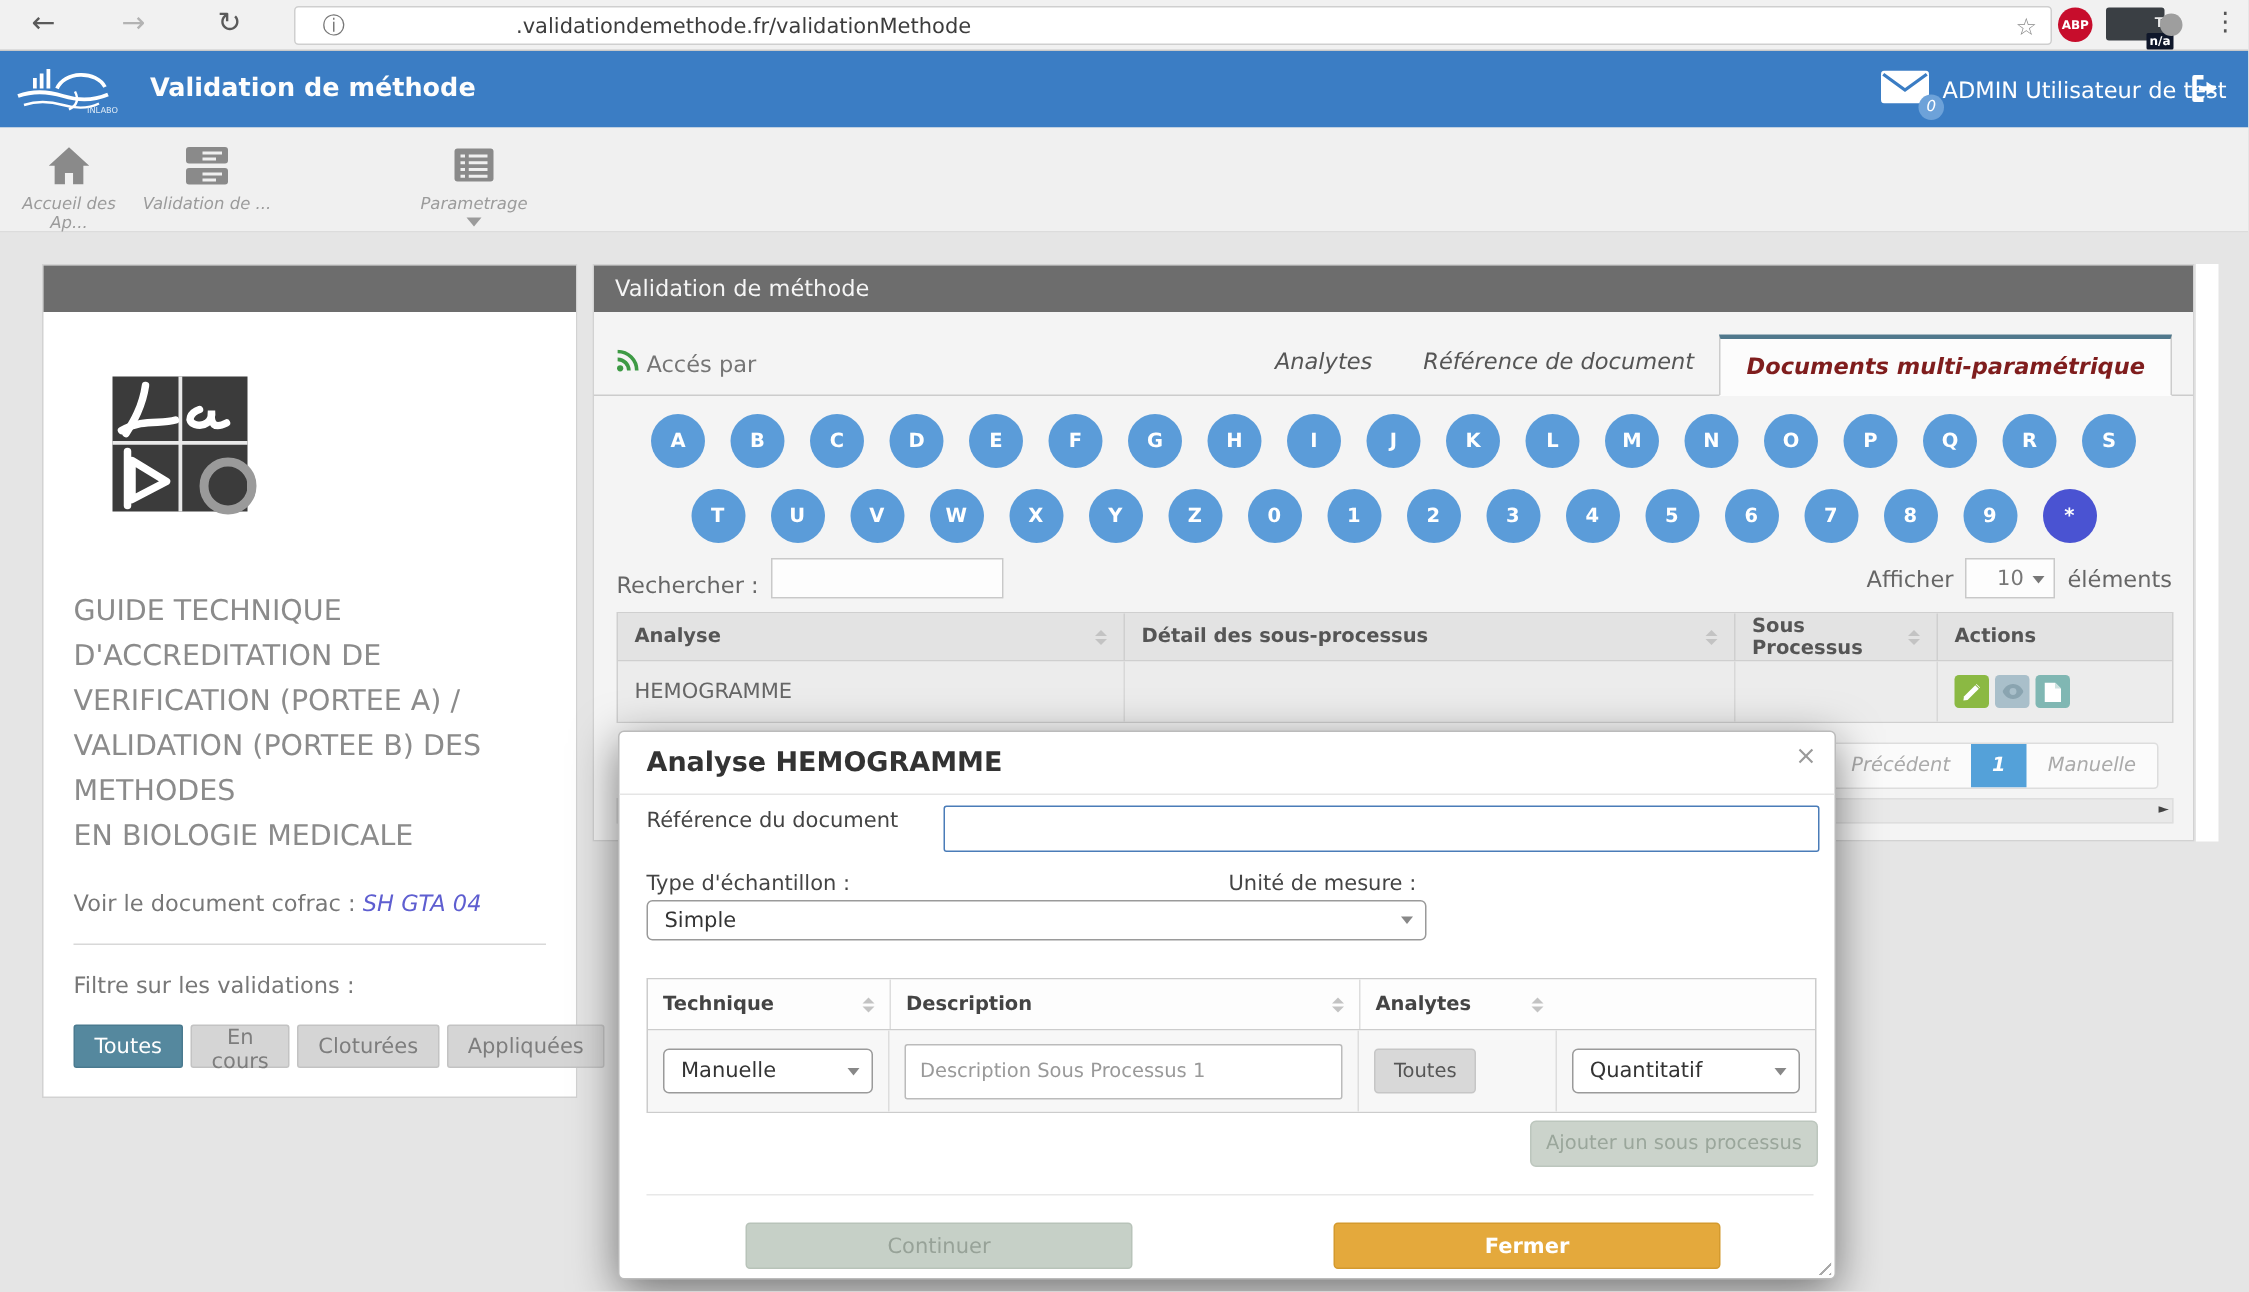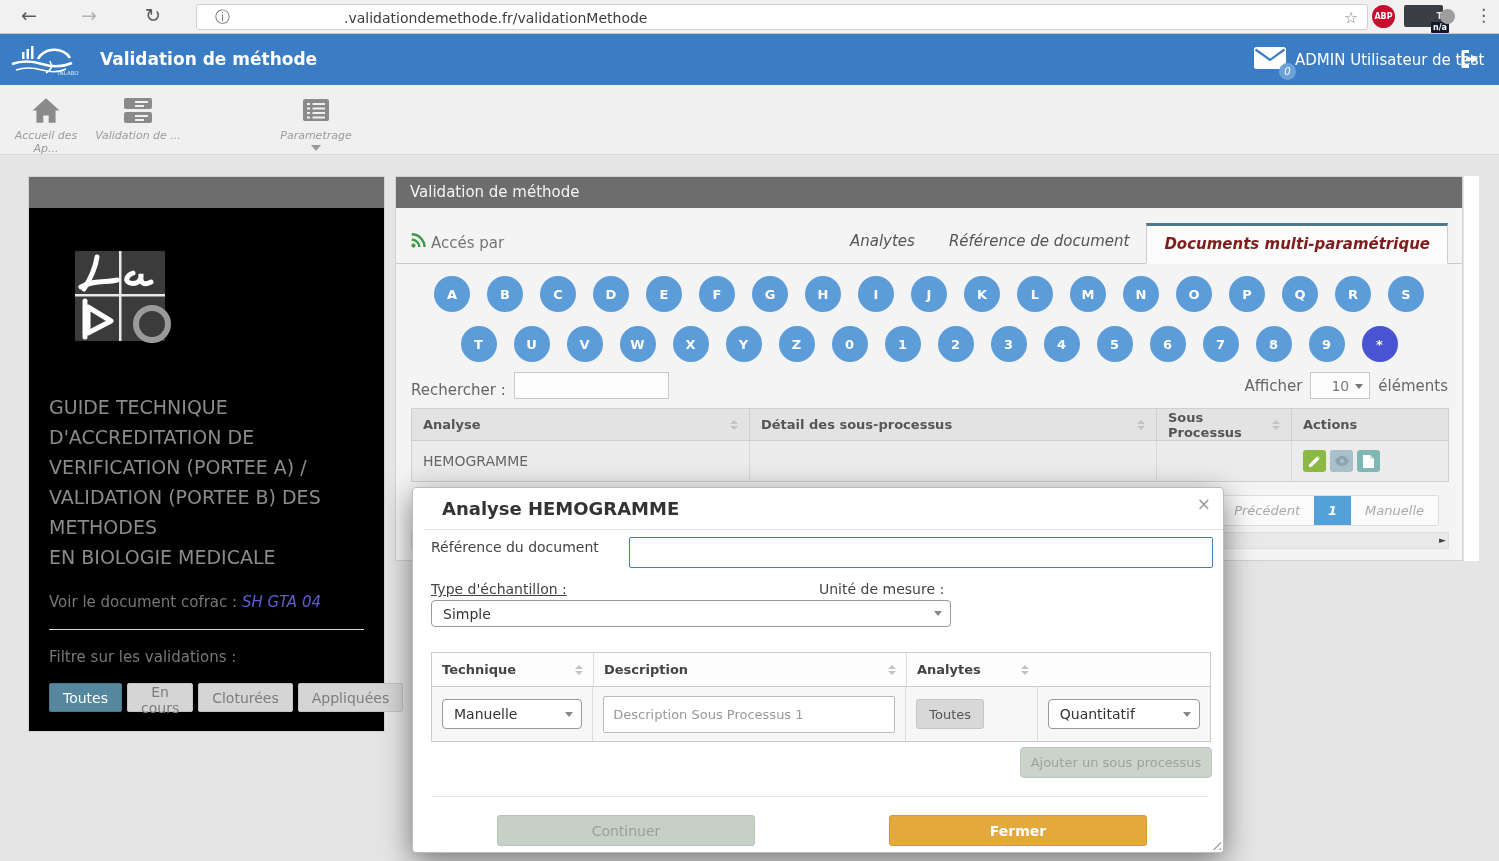--- a/index.html
+++ b/index.html
@@ -30,21 +30,21 @@
   .logout-ico { position:absolute; left:1459px; top:15px; }
 
   
   .nav-bar { position:absolute; left:0; top:85px; width:1499px; height:70px; background:#f0f0f0; border-bottom:1px solid #dcdcdc; }
   .nav-item { position:absolute; top:10px; text-align:center; cursor:pointer; }
   .nav-item .ico { height:30px; display:flex; align-items:center; justify-content:center; }
   .nav-item .lbl { margin-top:4px; font-size:11px; font-style:italic; color:#9b9b9b; }
   .nav-caret { width:0; height:0; border-left:5px solid transparent; border-right:5px solid transparent; border-top:6px solid #9b9b9b; margin:3px auto 0; }
 
   
-  .sidebar-panel { position:absolute; left:28px; top:176px; width:357px; height:556px; background:#000000; border:1px solid #d2d2d2; }
+  .sidebar-panel { position:absolute; left:28px; top:176px; width:357px; height:556px; background:#ffffff; border:1px solid #d2d2d2; }
   .panel-head { height:31px; background:#6d6d6d; color:#f5f5f5; font-size:15px; line-height:31px; padding-left:14px; }
   .side-logo { position:absolute; left:42px; top:72px; }
   .guide-title { position:absolute; left:20px; top:215px; width:335px; font-size:19px; line-height:30px; color:#8b8b8b; white-space:pre-line; }
   .cofrac-line { position:absolute; left:20px; top:416px; font-size:15px; color:#777; }
   .cofrac-link { color:#5e5ed0; font-style:italic; cursor:pointer; }
   .side-divider { position:absolute; left:20px; right:20px; top:452px; border-top:1px solid #d8d8d8; }
   .filter-label { position:absolute; left:20px; top:471px; font-size:15px; color:#777; }
   .filter-row { position:absolute; left:20px; top:506px; display:flex; gap:5px; }
   .filter-btn { height:29px; padding:0 13px; background:#d5d5d5; border:1px solid #c3c3c3; border-radius:2px; color:#7d7d7d; font-size:14px; font-family:inherit; cursor:pointer; }
   .filter-btn.active { background:#55889e; border-color:#4a7a8f; color:#fff; }
@@ -86,26 +86,26 @@
   .act-file { background:#80b7b3; }
 
   .pager { position:absolute; right:23px; top:318px; display:flex; border:1px solid #ddd; border-radius:3px; overflow:hidden; background:#fbfbfb; font-size:13px; font-style:italic; }
   .pager .pg { padding:7px 14px; color:#aaa; cursor:pointer; }
   .pager .pg.cur { background:#54a1d9; color:#fff; font-weight:bold; }
   .hscroll { position:absolute; left:15px; right:13px; top:355px; height:17px; background:#e9e9e9; border:1px solid #dedede; }
   .hscroll .arr { position:absolute; right:2px; top:2px; font-size:9px; color:#444; cursor:pointer; }
 
   
   .modal { position:absolute; left:412px; top:487px; width:812px; height:366px; background:#fff; border:1px solid #bbb; border-radius:4px; box-shadow:0 8px 30px rgba(0,0,0,.5); z-index:50; }
-  .modal-head { position:relative; height:42px; border-bottom:1px solid #e5e5e5;margin-left:11px; }
+  .modal-head { position:relative; height:42px; border-bottom:1px solid #e5e5e5; }
   .modal-title { position:absolute; left:18px; top:10px; font-size:18px; font-weight:bold; color:#333; }
   .modal-close { position:absolute; right:12px; top:6px; font-size:17px; color:#9a9a9a; cursor:pointer; }
   .ref-label { position:absolute; left:18px; top:51px; font-size:14px; color:#444; }
   .ref-input { position:absolute; left:216px; top:49px; width:584px; height:31px; border:1px solid #4a7cb8; border-radius:2px; font-family:inherit; font-size:14px; padding:0 8px; }
-  .type-label { position:absolute; left:18px; top:93px; font-size:14px; color:#444;text-decoration:underline; }
+  .type-label { position:absolute; left:18px; top:93px; font-size:14px; color:#444; }
   .unit-label { position:absolute; left:406px; top:93px; font-size:14px; color:#444; }
   .fselect { position:relative; border:1px solid #9a9a9a; border-radius:4px; background:#fff; font-size:14px; color:#333; display:flex; align-items:center; padding:0 22px 0 11px; cursor:pointer; }
   .fselect .caret { position:absolute; right:8px; border-top-color:#888; }
   .type-select { position:absolute; left:18px; top:112px; width:520px; height:27px; }
 
   .mtable { position:absolute; left:18px; top:164px; width:780px; border:1px solid #ccc; }
   .mtable .hrow { display:flex; background:#fdfdfd; border-bottom:1px solid #ccc; }
   .mtable .hcell { height:33px; display:flex; align-items:center; padding:0 10px; font-size:13px; font-weight:bold; color:#444; border-right:1px solid #ddd; }
   .mtable .hcell:last-child { border-right:none; }
   .mtable .drow { display:flex; background:#f7f7f7; }

